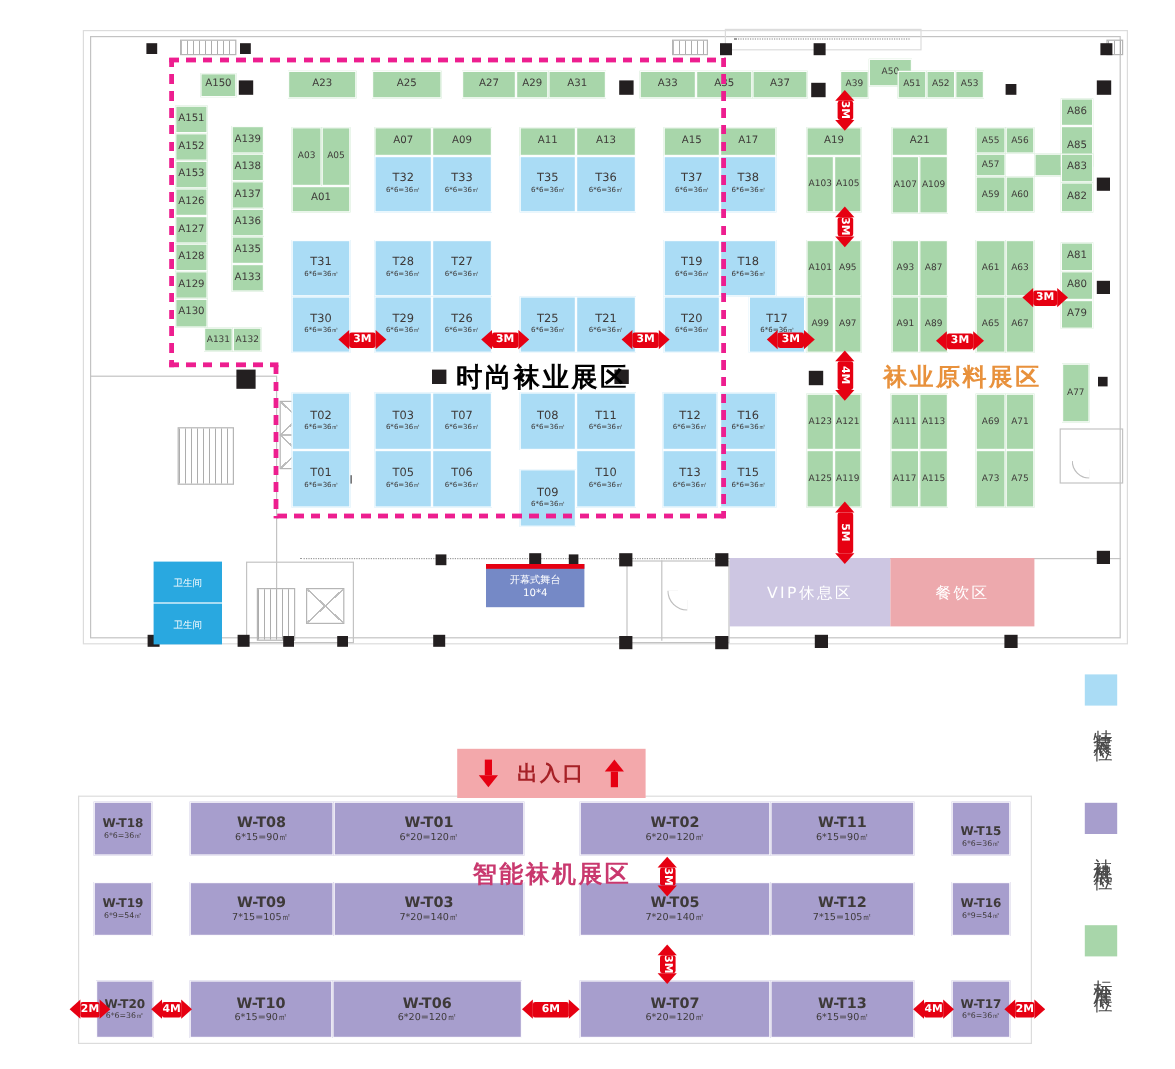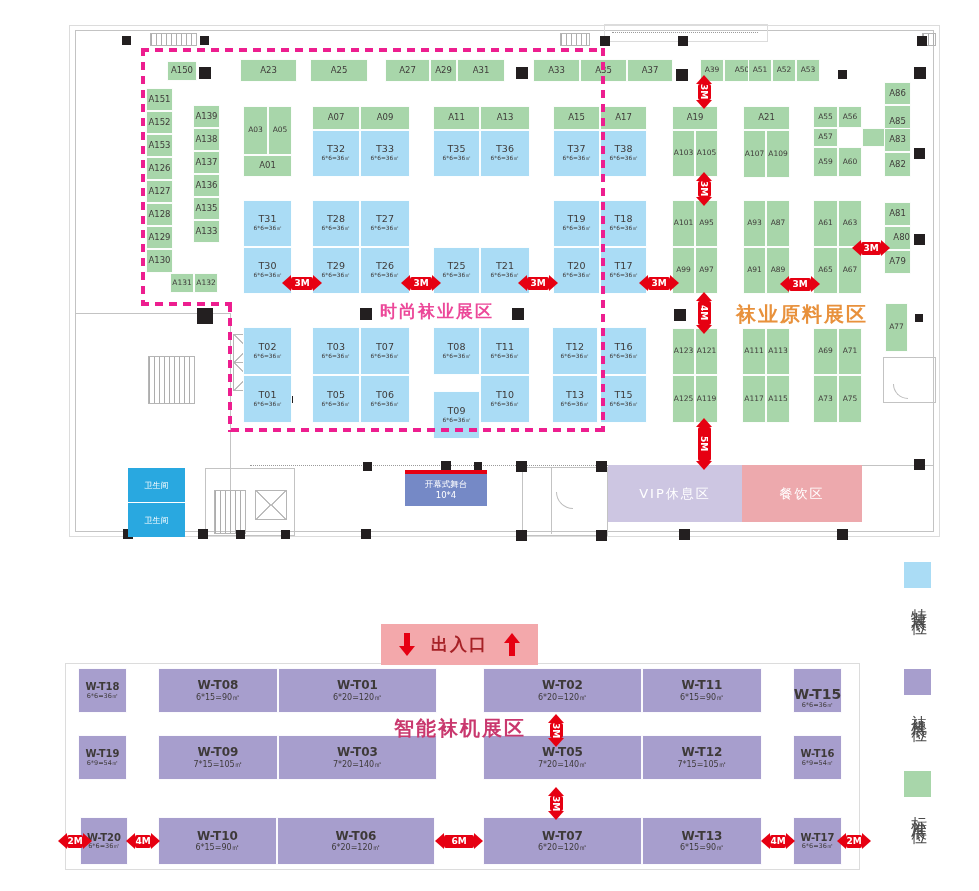--- a/index.html
+++ b/index.html
@@ -117,21 +117,21 @@
         <span class="shaft"></span>
         <span class="down"></span>
       </span>
     <span style="color:#a62126;font-size:17px;font-weight:bold;letter-spacing:2px;">出入口</span>
     <span class="earrow">
         <span class="up"></span>
         <span class="shaft"></span>
       </span>
   </div>
 
-  <div class="title" style="left:380px;top:300px;font-size:17px;color:#ec4899;">时尚袜业展区</div>
+  <div class="title" style="left:380px;top:300px;font-size:22px;color:#000000;">时尚袜业展区</div>
   <div class="title" style="left:736px;top:301px;font-size:20px;color:#e8913c;">袜业原料展区</div>
   <div class="title" style="left:394px;top:715px;font-size:20px;color:#c9386e;">智能袜机展区</div>
 
   <div class="swatch" style="left:904px;top:562px;background:#aadcf5;"></div>
   <div class="vtext" style="left:908px;top:595px;">特装展位</div>
   <div class="swatch" style="left:904px;top:669px;background:#a79ecd;"></div>
   <div class="vtext" style="left:908px;top:702px;">袜机展位</div>
   <div class="swatch" style="left:904px;top:771px;background:#a8d6aa;"></div>
   <div class="vtext" style="left:908px;top:804px;">标准展位</div>
 
@@ -206,21 +206,21 @@
     </div>
     <div class="booth std" style="left: 580px; top: 59px; width: 47px; height: 23px;">
       <span class="bid">A35</span>
     </div>
     <div class="booth std" style="left: 627px; top: 59px; width: 46px; height: 23px;">
       <span class="bid">A37</span>
     </div>
     <div class="booth std" style="left: 700px; top: 59px; width: 24px; height: 23px;">
       <span class="bid" style="font-size: 7.5px;">A39</span>
     </div>
-    <div class="booth std" style="left: 724px; top: 59px; width: 36px; height: 23px;">
+    <div class="booth std" style="left: 724px; top: 49px; width: 36px; height: 23px;">
       <span class="bid" style="font-size: 7.5px;">A50</span>
     </div>
     <div class="booth std" style="left: 748px; top: 59px; width: 24px; height: 23px;">
       <span class="bid" style="font-size: 7.5px;">A51</span>
     </div>
     <div class="booth std" style="left: 772px; top: 59px; width: 24px; height: 23px;">
       <span class="bid" style="font-size: 7.5px;">A52</span>
     </div>
     <div class="booth std" style="left: 796px; top: 59px; width: 24px; height: 23px;">
       <span class="bid" style="font-size: 7.5px;">A53</span>
@@ -332,21 +332,21 @@
     </div>
     <div class="booth std" style="left: 813px; top: 247px; width: 25px; height: 47px;">
       <span class="bid" style="font-size: 7.5px;">A65</span>
     </div>
     <div class="booth std" style="left: 838px; top: 247px; width: 24px; height: 47px;">
       <span class="bid" style="font-size: 7.5px;">A67</span>
     </div>
     <div class="booth std" style="left: 884px; top: 202px; width: 27px; height: 24px;">
       <span class="bid">A81</span>
     </div>
-    <div class="booth std" style="left: 884px; top: 226px; width: 27px; height: 24px; align-items: flex-end;">
+    <div class="booth std" style="left: 884px; top: 226px; width: 27px; height: 24px;">
       <span class="bid">A80</span>
     </div>
     <div class="booth std" style="left: 884px; top: 250px; width: 27px; height: 24px;">
       <span class="bid">A79</span>
     </div>
     <div class="booth std" style="left: 672px; top: 328px; width: 23px; height: 47px;">
       <span class="bid" style="font-size: 7.5px;">A123</span>
     </div>
     <div class="booth std" style="left: 695px; top: 328px; width: 23px; height: 47px;">
       <span class="bid" style="font-size: 7.5px;">A121</span>
@@ -445,21 +445,21 @@
       <span class="bsize">6*6=36㎡</span>
     </div>
     <div class="booth spec" style="left: 600px; top: 200px; width: 47px; height: 47px;">
       <span class="bid">T18</span>
       <span class="bsize">6*6=36㎡</span>
     </div>
     <div class="booth spec" style="left: 553px; top: 247px; width: 47px; height: 47px;">
       <span class="bid">T20</span>
       <span class="bsize">6*6=36㎡</span>
     </div>
-    <div class="booth spec" style="left: 600px; top: 247px; width: 47px; height: 47px;">
+    <div class="booth spec" style="left: 624px; top: 247px; width: 47px; height: 47px;">
       <span class="bid">T17</span>
       <span class="bsize">6*6=36㎡</span>
     </div>
     <div class="booth spec" style="left: 243px; top: 327px; width: 49px; height: 48px;">
       <span class="bid">T02</span>
       <span class="bsize">6*6=36㎡</span>
     </div>
     <div class="booth spec" style="left: 243px; top: 375px; width: 49px; height: 48px;">
       <span class="bid">T01</span>
       <span class="bsize">6*6=36㎡</span>
@@ -526,21 +526,21 @@
     </div>
     <div class="booth mach" style="left: 483px; top: 668px; width: 159px; height: 45px;">
       <span class="bid">W-T02</span>
       <span class="bsize">6*20=120㎡</span>
     </div>
     <div class="booth mach" style="left: 642px; top: 668px; width: 120px; height: 45px;">
       <span class="bid">W-T11</span>
       <span class="bsize">6*15=90㎡</span>
     </div>
     <div class="booth mach" style="left: 793px; top: 668px; width: 49px; height: 45px;">
-      <span class="bid" style="font-size: 14px; margin-top: 14px;">W-T15</span>
+      <span class="bid" style="font-size: 10px; margin-top: 14px;">W-T15</span>
       <span class="bsize" style="font-size: 6.5px;">6*6=36㎡</span>
     </div>
     <div class="booth mach" style="left: 78px; top: 735px; width: 49px; height: 45px;">
       <span class="bid" style="font-size: 10px;">W-T19</span>
       <span class="bsize" style="font-size: 6.5px;">6*9=54㎡</span>
     </div>
     <div class="booth mach" style="left: 158px; top: 735px; width: 120px; height: 45px;">
       <span class="bid">W-T09</span>
       <span class="bsize">7*15=105㎡</span>
     </div>

